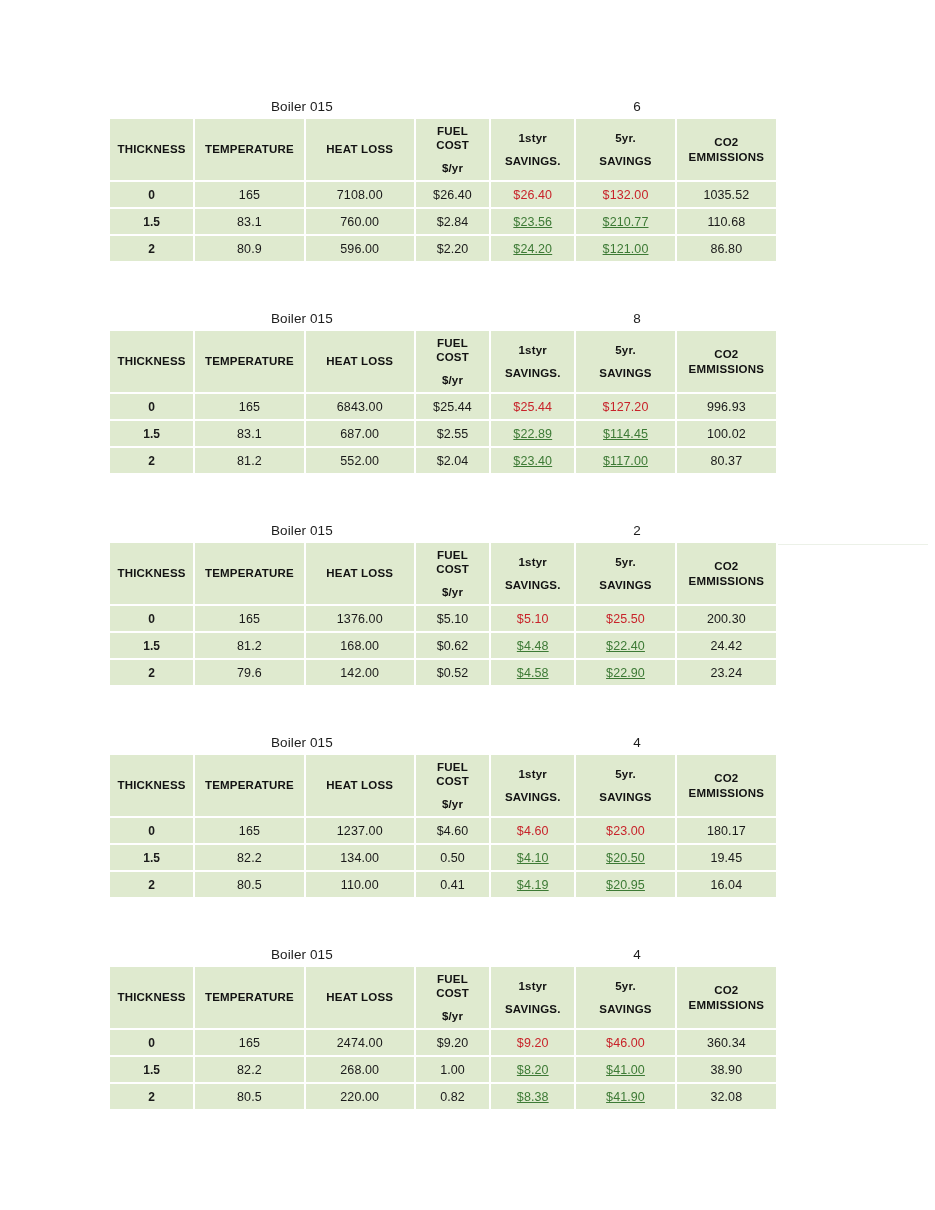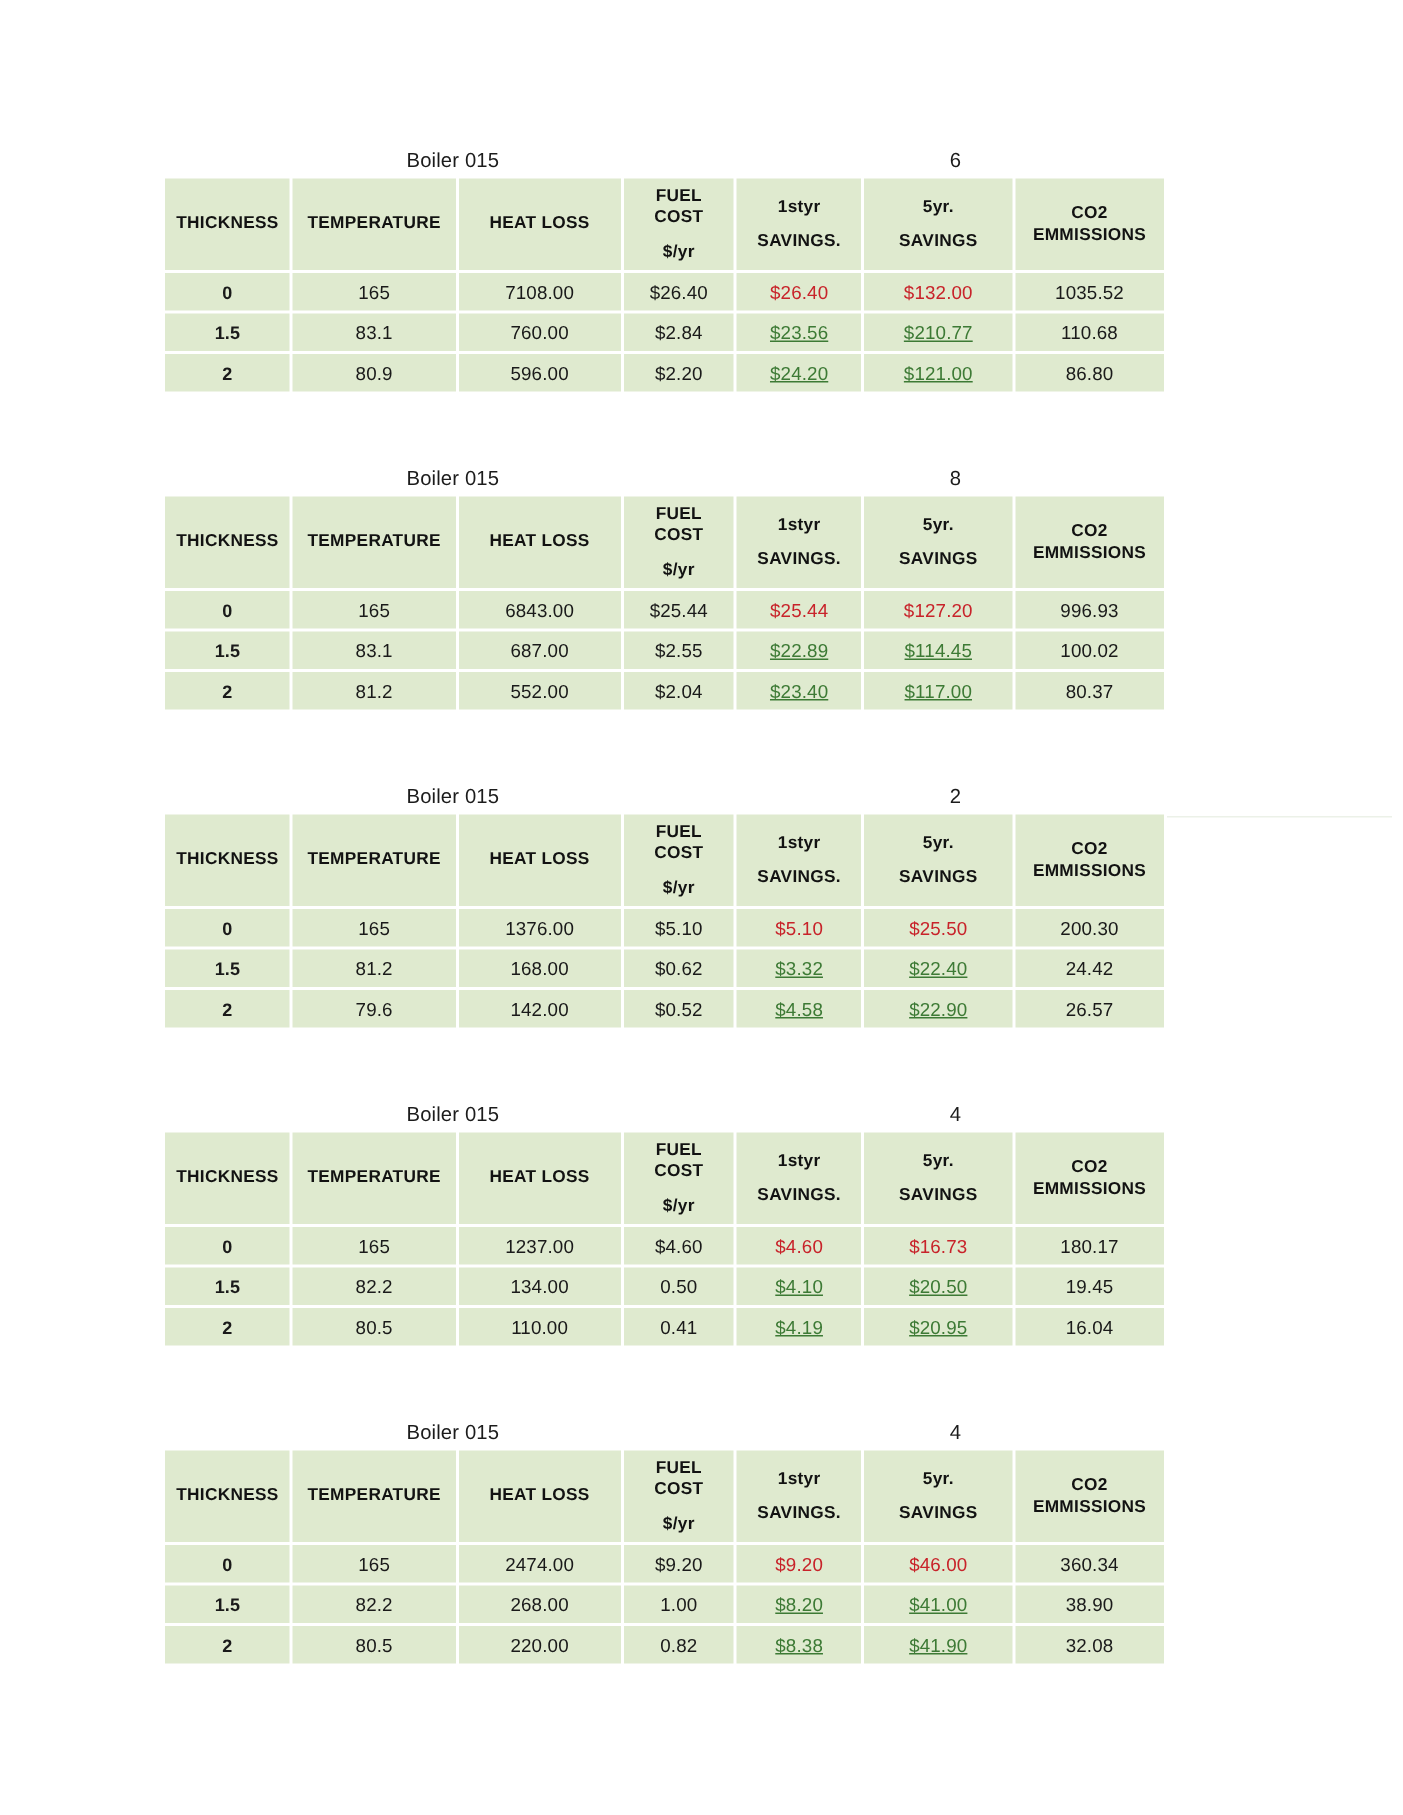--- a/index.html
+++ b/index.html
@@ -397,32 +397,32 @@
               <td>$5.10</td>
               <td class="red">$5.10</td>
               <td class="red">$25.50</td>
               <td>200.30</td>
             </tr>
             <tr>
               <td class="thick">1.5</td>
               <td>81.2</td>
               <td>168.00</td>
               <td>$0.62</td>
-              <td class="green">$3.32</td>
+              <td class="green">$4.48</td>
               <td class="green">$22.40</td>
               <td>24.42</td>
             </tr>
             <tr>
               <td class="thick">2</td>
               <td>79.6</td>
               <td>142.00</td>
               <td>$0.52</td>
               <td class="green">$4.58</td>
               <td class="green">$22.90</td>
-              <td>26.57</td>
+              <td>23.24</td>
             </tr>
           </tbody>
         </table>
       </div>
       <div class="table-block">
         <div class="caption-row">
           <span class="caption-name">Boiler 015</span>
           <span class="caption-num">4</span>
         </div>
         <table class="boiler">
@@ -482,21 +482,21 @@
               </th>
             </tr>
           </thead>
           <tbody>
             <tr>
               <td class="thick">0</td>
               <td>165</td>
               <td>1237.00</td>
               <td>$4.60</td>
               <td class="red">$4.60</td>
-              <td class="red">$16.73</td>
+              <td class="red">$23.00</td>
               <td>180.17</td>
             </tr>
             <tr>
               <td class="thick">1.5</td>
               <td>82.2</td>
               <td>134.00</td>
               <td>0.50</td>
               <td class="green">$4.10</td>
               <td class="green">$20.50</td>
               <td>19.45</td>

